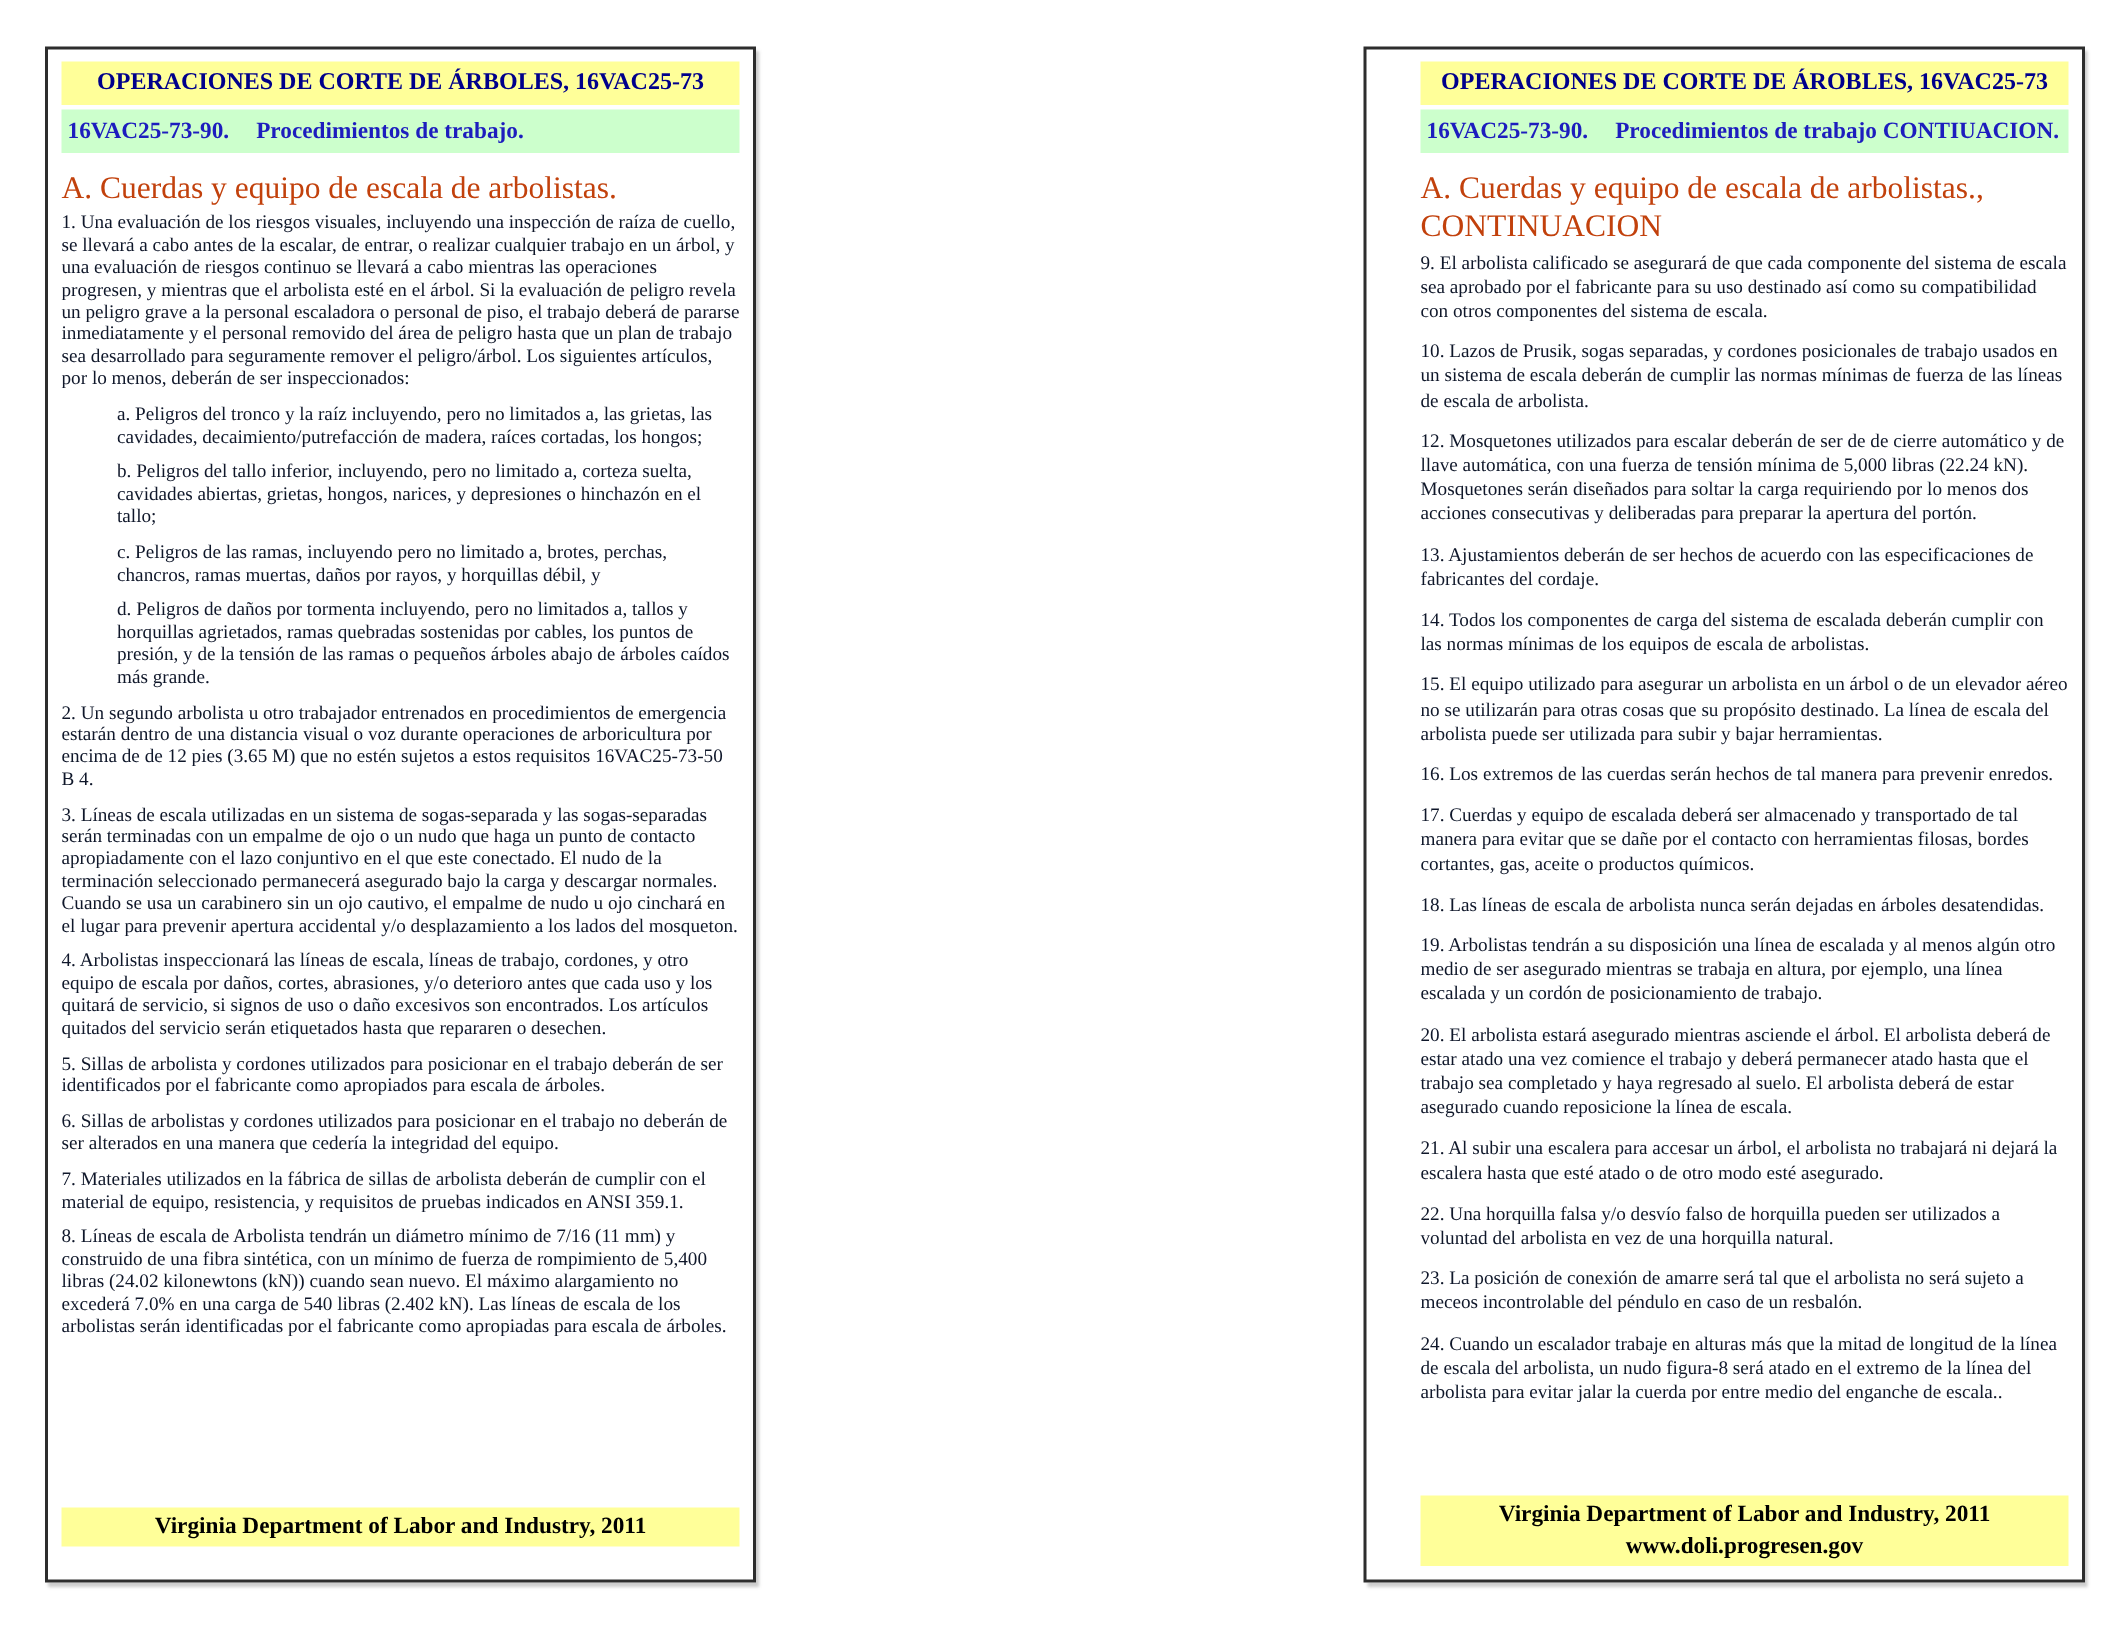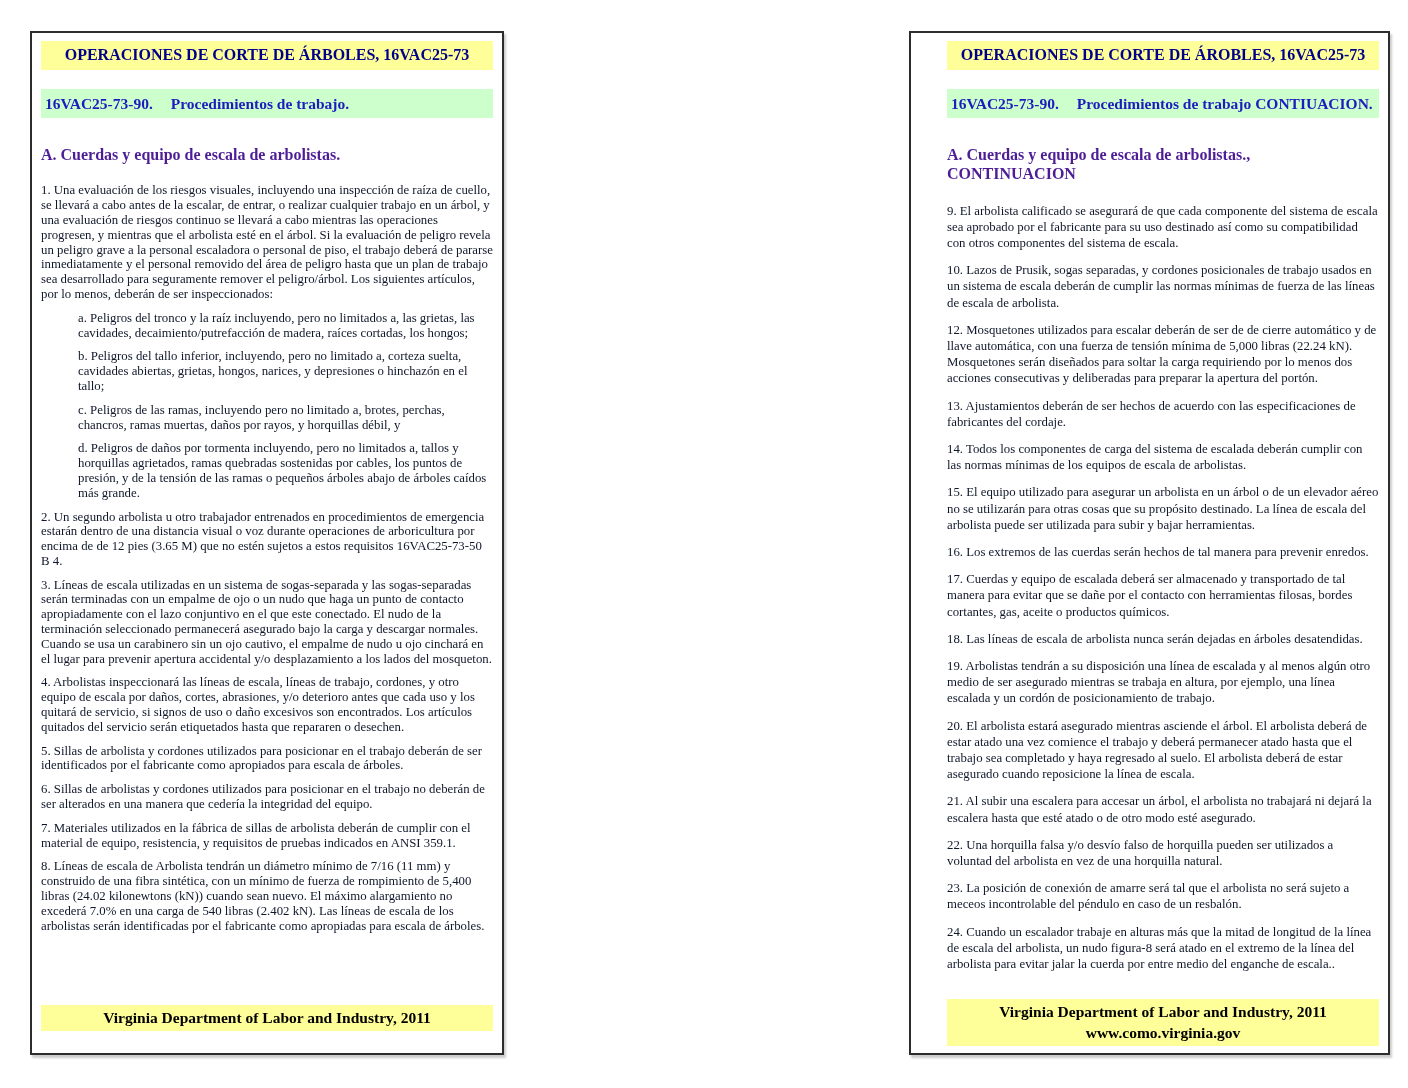--- a/index.html
+++ b/index.html
@@ -21,21 +21,20 @@
     position: absolute;
     top: 31px;
     height: 1024px;
     background: #ffffff;
     border: 2px solid #2d2d2d;
     box-shadow: 2px 3px 2px rgba(110,110,110,0.35);
     box-sizing: border-box;
     display: flex;
     flex-direction: column;
     padding: 8px 9px 0 9px;
-    gap: 16px;
   }
   .page-left  { left: 30px;  width: 474px; }
   .page-right { left: 909px; width: 481px; padding-left: 36px; }
 
   .banner {
     background: #ffff99;
     color: #00008b;
     font-weight: bold;
     font-size: 16px;
     line-height: 1.3;
@@ -49,23 +48,23 @@
     font-weight: bold;
     font-size: 15.5px;
     line-height: 1.25;
     padding: 5px 4px;
     margin-top: 3px;
     flex: 0 0 auto;
   }
   .section-band .code { margin-right: 18px; }
 
   .sub-heading {
-    font-size: 16px;
-    font-weight: bold;
-    color: #4c1d95;
+    font-size: 21px;
+    font-weight: normal;
+    color: #c2410c;
     margin: 11px 0 3px 0;
     line-height: 1.2;
   }
   .body-text { flex: 0 0 auto; }
   .para {
     font-size: 12.8px;
     line-height: 14.8px;
     color: #0f172a;
     margin: 0 0 9px 0;
     text-align: left;
@@ -140,17 +139,17 @@
         <p class="para">18. Las líneas de escala de arbolista nunca serán dejadas en árboles desatendidas.</p>
         <p class="para">19. Arbolistas tendrán a su disposición una línea de escalada y al menos algún otro medio de ser asegurado mientras se trabaja en altura, por ejemplo, una línea escalada y un cordón de posicionamiento de trabajo.</p>
         <p class="para">20. El arbolista estará asegurado mientras asciende el árbol. El arbolista deberá de estar atado una vez comience el trabajo y deberá permanecer atado hasta que el trabajo sea completado y haya regresado al suelo. El arbolista deberá de estar asegurado cuando reposicione la línea de escala.</p>
         <p class="para">21. Al subir una escalera para accesar un árbol, el arbolista no trabajará ni dejará la escalera hasta que esté atado o de otro modo esté asegurado.</p>
         <p class="para">22. Una horquilla falsa y/o desvío falso de horquilla pueden ser utilizados a voluntad del arbolista en vez de una horquilla natural.</p>
         <p class="para">23. La posición de conexión de amarre será tal que el arbolista no será sujeto a meceos incontrolable del péndulo en caso de un resbalón.</p>
         <p class="para">24. Cuando un escalador trabaje en alturas más que la mitad de longitud de la línea de escala del arbolista, un nudo figura-8 será atado en el extremo de la línea del arbolista para evitar jalar la cuerda por entre medio del enganche de escala..</p>
       </div>
     <div class="footer">
       <div>Virginia Department of Labor and Industry, 2011</div>
-      <div>www.como.virginia.gov</div>
+      <div>www.doli.progresen.gov</div>
     </div>
   </section>
 
 </div>
 
 </body></html>

